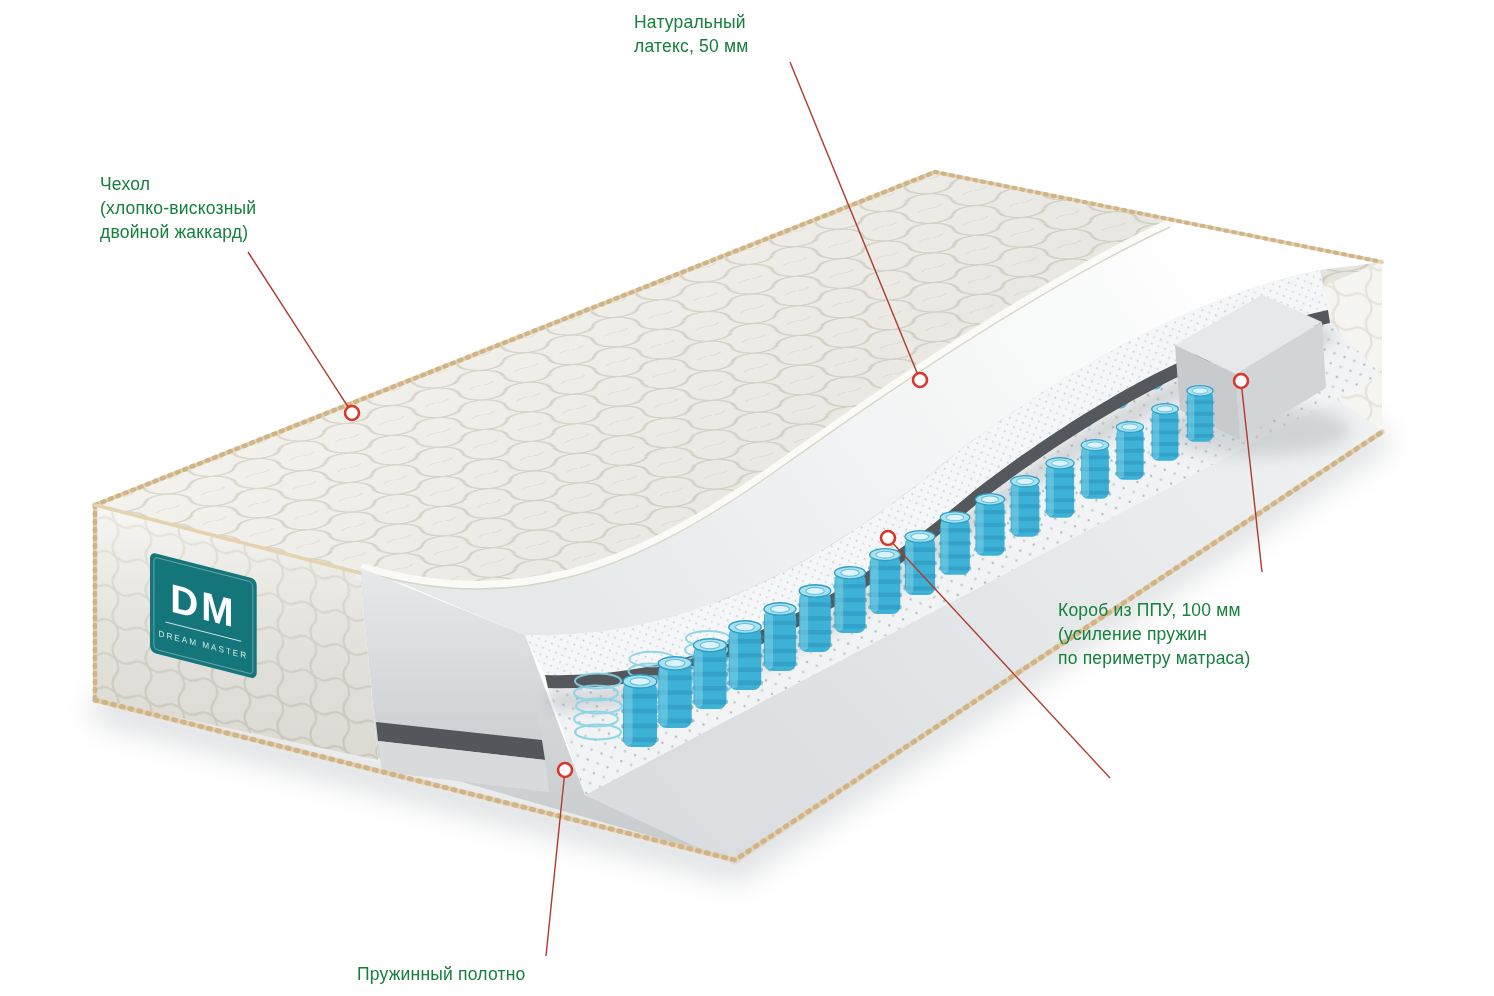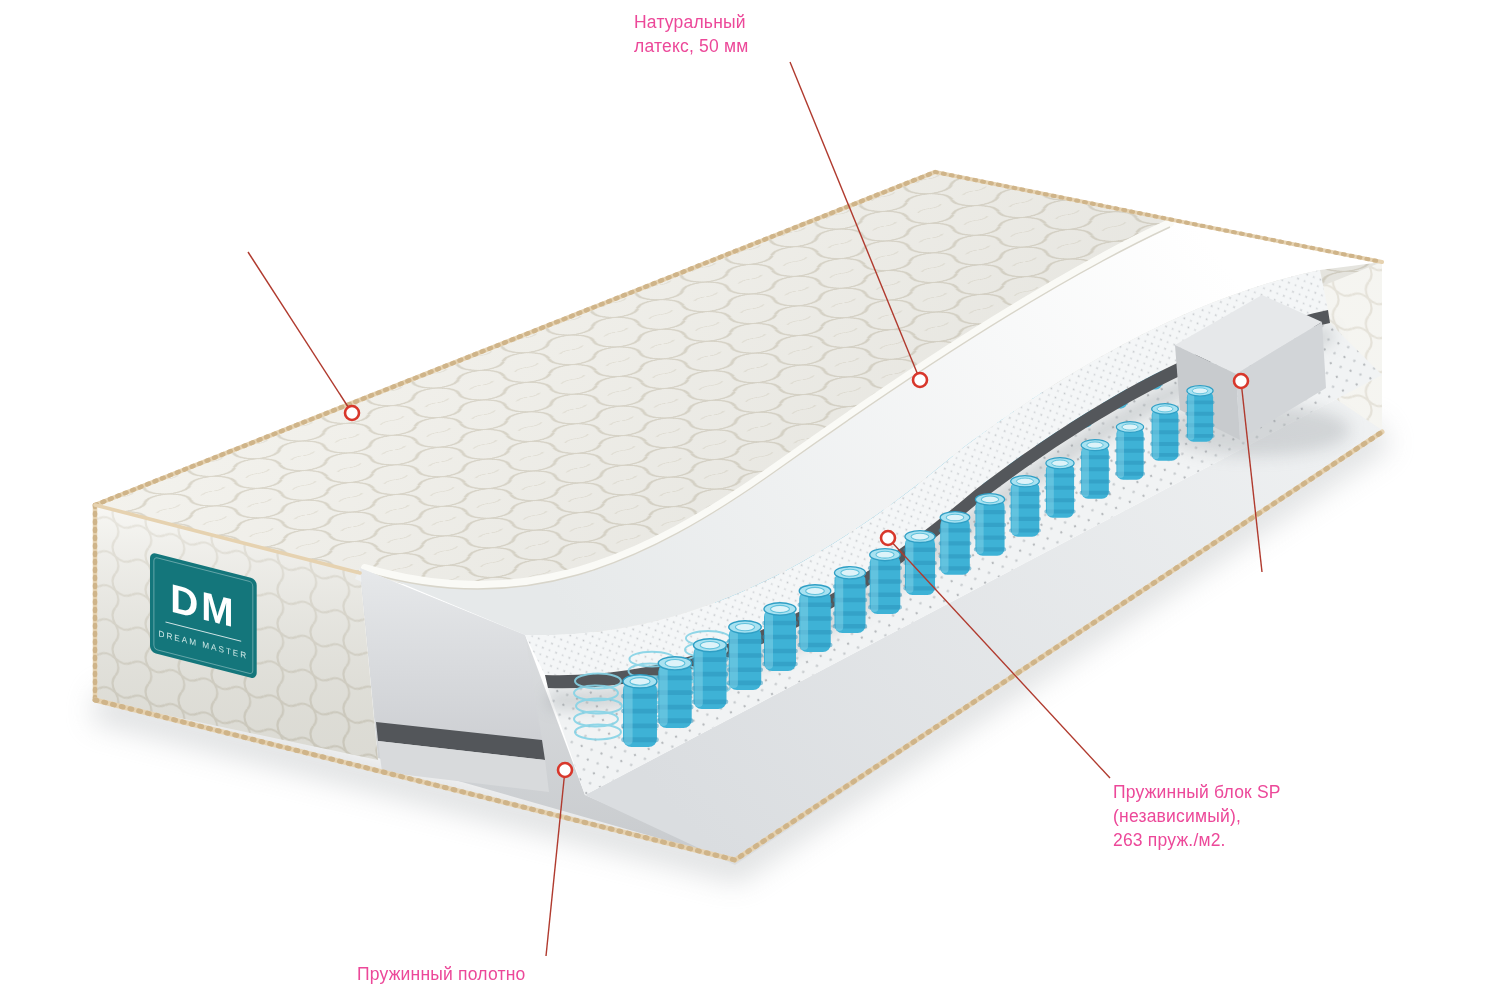--- a/index.html
+++ b/index.html
@@ -1,20 +1,20 @@
 <!DOCTYPE html>
 <html><head>
 <meta charset="utf-8">
 <style>
   *{margin:0;padding:0;box-sizing:border-box}
   html,body{background:#ffffff}
   body{font-family:"Liberation Sans",sans-serif}
   .stage{position:relative;width:1494px;height:996px;background:#ffffff;overflow:hidden}
   .stage > svg{position:absolute;left:0;top:0}
-  .label{position:absolute;font-size:17.5px;line-height:24px;color:#ec4899;letter-spacing:.2px;white-space:nowrap}
+  .label{position:absolute;font-size:17.5px;line-height:24px;color:#15803d;letter-spacing:.2px;white-space:nowrap}
 </style>
 </head>
 <body>
 
 <div class="stage">
 
 <svg width="1494" height="996" viewBox="0 0 1494 996">
   <defs>
     <pattern id="quiltTop" width="48" height="48" patternUnits="userSpaceOnUse" patternTransform="matrix(0.933,-0.368,0.970,0.248,0,0)">
       <rect width="48" height="48" fill="#f5f4ef"></rect>
@@ -217,25 +217,30 @@
     <circle cx="888" cy="538" r="7"></circle>
     <circle cx="565" cy="770" r="7"></circle>
   </g>
 </svg>
 
 <div class="label" style="left:634px;top:10px">
   <div>Натуральный</div>
   <div>латекс, 50 мм</div>
 </div>
 
-
-
-<div class="label" style="left:1113px;top:780px">
-  <div>Пружинный блок SP</div>
-  <div>(независимый),</div>
-  <div>263 пруж./м2.</div>
-</div>
+<div class="label" style="left:100px;top:172px">
+  <div>Чехол</div>
+  <div>(хлопко-вискозный</div>
+  <div>двойной жаккард)</div>
+</div>
+
+<div class="label" style="left:1058px;top:598px">
+  <div>Короб из ППУ, 100 мм</div>
+  <div>(усиление пружин</div>
+  <div>по периметру матраса)</div>
+</div>
+
 
 <div class="label" style="left:357px;top:962px">
   <div>Пружинный полотно</div>
 </div>
 
 </div>
 
 </body></html>

